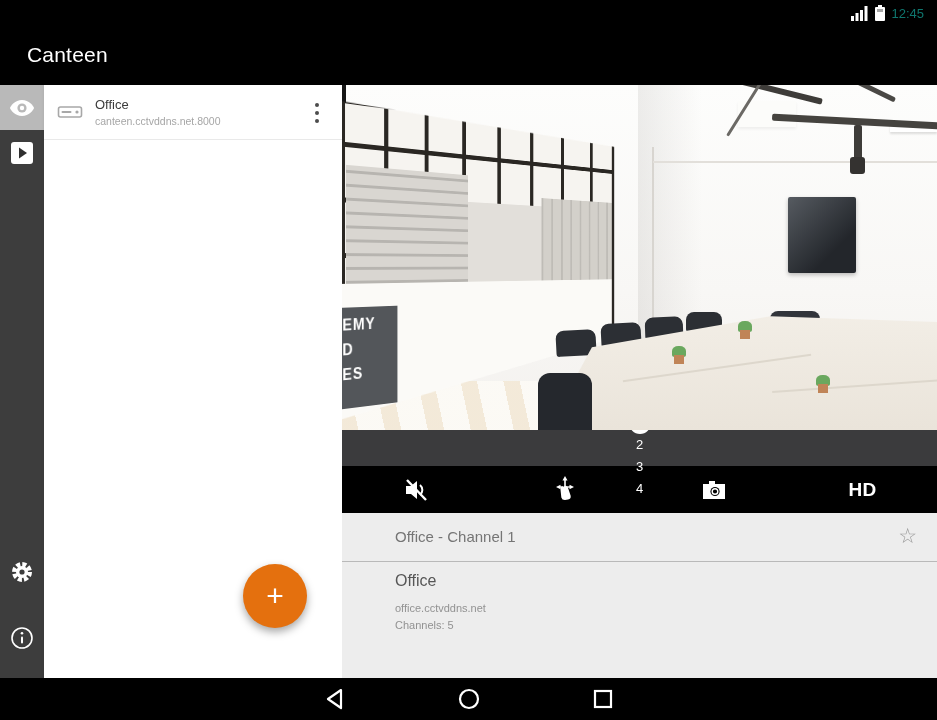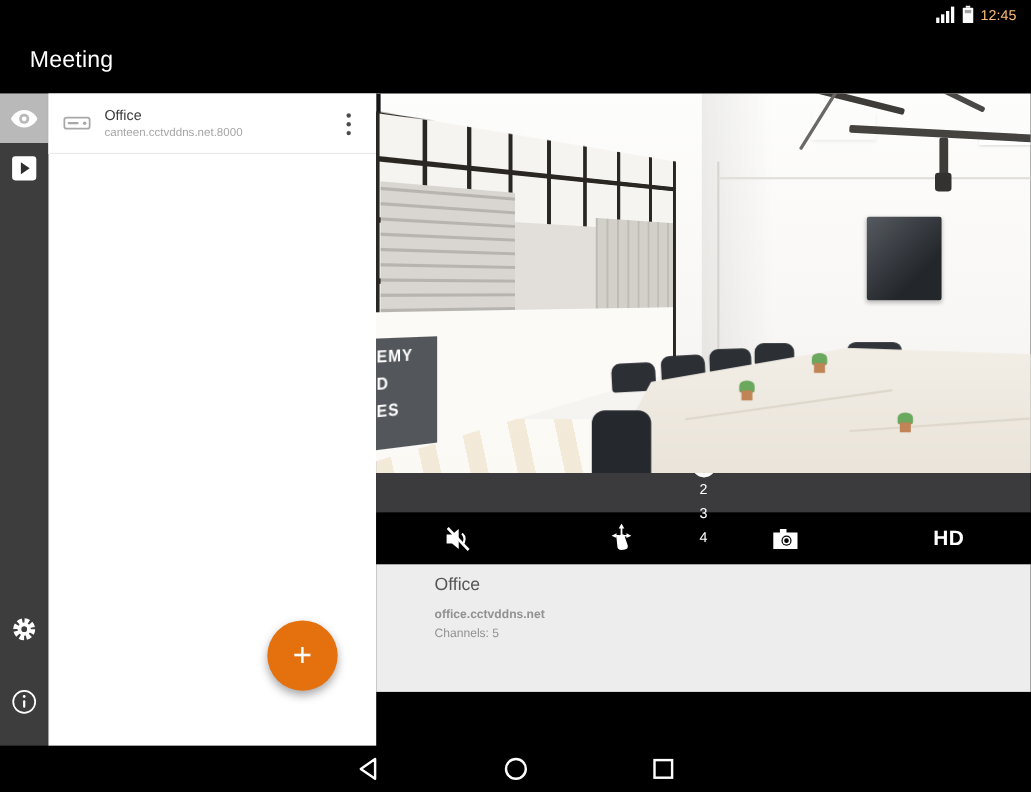--- a/index.html
+++ b/index.html
@@ -2,21 +2,21 @@
 <html><head>
 <meta charset="utf-8">
 <style>
   * { margin:0; padding:0; box-sizing:border-box; }
   html,body { width:937px; height:720px; overflow:hidden; background:#000;
     font-family:"Liberation Sans", sans-serif; -webkit-font-smoothing:antialiased; }
 
   
   #app-bar { position:absolute; left:0; top:0; width:937px; height:85px; background:#000; }
   #status-cluster { position:absolute; right:13px; top:5px; display:flex; align-items:center; gap:6px; }
-  #status-time { color:#fdba74; font-size:13px; }
+  #status-time { color:#0f766e; font-size:13px; }
   #page-title { position:absolute; left:27px; top:43px; color:#fff; font-size:21px; font-weight:400; letter-spacing:.2px; }
 
   
   #side-rail { position:absolute; left:0; top:85px; width:44px; height:593px; background:#3d3d3d; }
   .rail-item { width:44px; height:45px; display:flex; align-items:center; justify-content:center; }
   .rail-item.active { background:#b9b9b9; }
   .rail-settings { position:absolute; left:0; top:464px; }
   .rail-about { position:absolute; left:0; top:530px; }
 
   
@@ -103,21 +103,21 @@
   #video-toolbar { width:595px; height:47px; background:#000; display:flex; }
   .tool-cell { flex:1; display:flex; align-items:center; justify-content:center; cursor:pointer; }
   .hd-label { color:#fff; font-size:19px; font-weight:bold; letter-spacing:.5px; }
 
   
   #stream-header { position:relative; width:595px; height:49px; background:#ededed; border-bottom:1px solid #b9b9b9; }
   #stream-title { position:absolute; left:53px; top:15px; font-size:15px; color:#757575; }
   #fav-star { position:absolute; right:20px; top:11px; font-size:21px; color:#9a9a9a; cursor:pointer; }
   #device-info { position:relative; width:595px; height:116px; background:#ededed; }
   #info-name { position:absolute; left:53px; top:10px; font-size:16px; color:#565656; }
-  #info-addr { position:absolute; left:53px; top:40px; font-size:11px; color:#929292;font-weight:bold; }
+  #info-addr { position:absolute; left:53px; top:40px; font-size:11px; color:#929292; }
   #info-channels { position:absolute; left:53px; top:57px; font-size:11px; color:#929292; }
 
   
   #nav-bar { position:absolute; left:0; top:678px; width:937px; height:42px; background:#000;
     display:flex; align-items:center; justify-content:center; gap:110px; }
   .nav-btn { width:24px; height:24px; display:flex; align-items:center; justify-content:center; cursor:pointer; }
 </style>
 </head>
 <body>
 
@@ -129,21 +129,21 @@
       <rect x="9" y="5" width="3" height="11" fill="#fff"></rect>
         <rect x="13.5" y="1" width="3" height="15" fill="#fff"></rect>
     </svg>
     <svg width="10" height="16" viewBox="0 0 10 16">
       <rect x="3" y="0" width="4" height="2" fill="#fff"></rect>
         <rect x="0" y="2" width="10" height="14" rx="1" fill="#fff"></rect>
       <rect x="2" y="4" width="6" height="3" fill="#000" opacity=".35"></rect>
     </svg>
     <span id="status-time">12:45</span>
   </div>
-  <div id="page-title">Meeting</div>
+  <div id="page-title">Canteen</div>
 </div>
 
 <div id="side-rail">
   <div class="rail-item active">
     <svg width="26" height="18" viewBox="0 0 26 18">
       <path d="M13 1 C6 1 1.5 7 1 9 c.5 2 5 8 12 8 s11.5-6 12-8 C24.5 7 20 1 13 1 Z" fill="#fff"></path>
       <circle cx="13" cy="9" r="4.6" fill="#b9b9b9"></circle>
       <circle cx="13" cy="9" r="2.2" fill="#fff"></circle>
     </svg>
   </div>
@@ -268,20 +268,24 @@
         <path d="M2 5 L8 5 L8 2 L14 2 L14 5 L24 5 L24 20 L2 20 Z" fill="#fff"></path>
         <circle cx="14" cy="12.5" r="4.6" fill="#000"></circle>
         <circle cx="14" cy="12.5" r="2.8" fill="none" stroke="#fff" stroke-width="1.4"></circle>
       </svg>
     </div>
     <div class="tool-cell">
       <span class="hd-label">HD</span>
     </div>
   </div>
 
+  <div id="stream-header">
+    <span id="stream-title">Office - Channel 1</span>
+    <span id="fav-star">☆</span>
+  </div>
 
   <div id="device-info">
     <div id="info-name">Office</div>
     <div id="info-addr">office.cctvddns.net</div>
     <div id="info-channels">Channels: 5</div>
   </div>
 </div>
 
 <div id="nav-bar">
   <div class="nav-btn">

